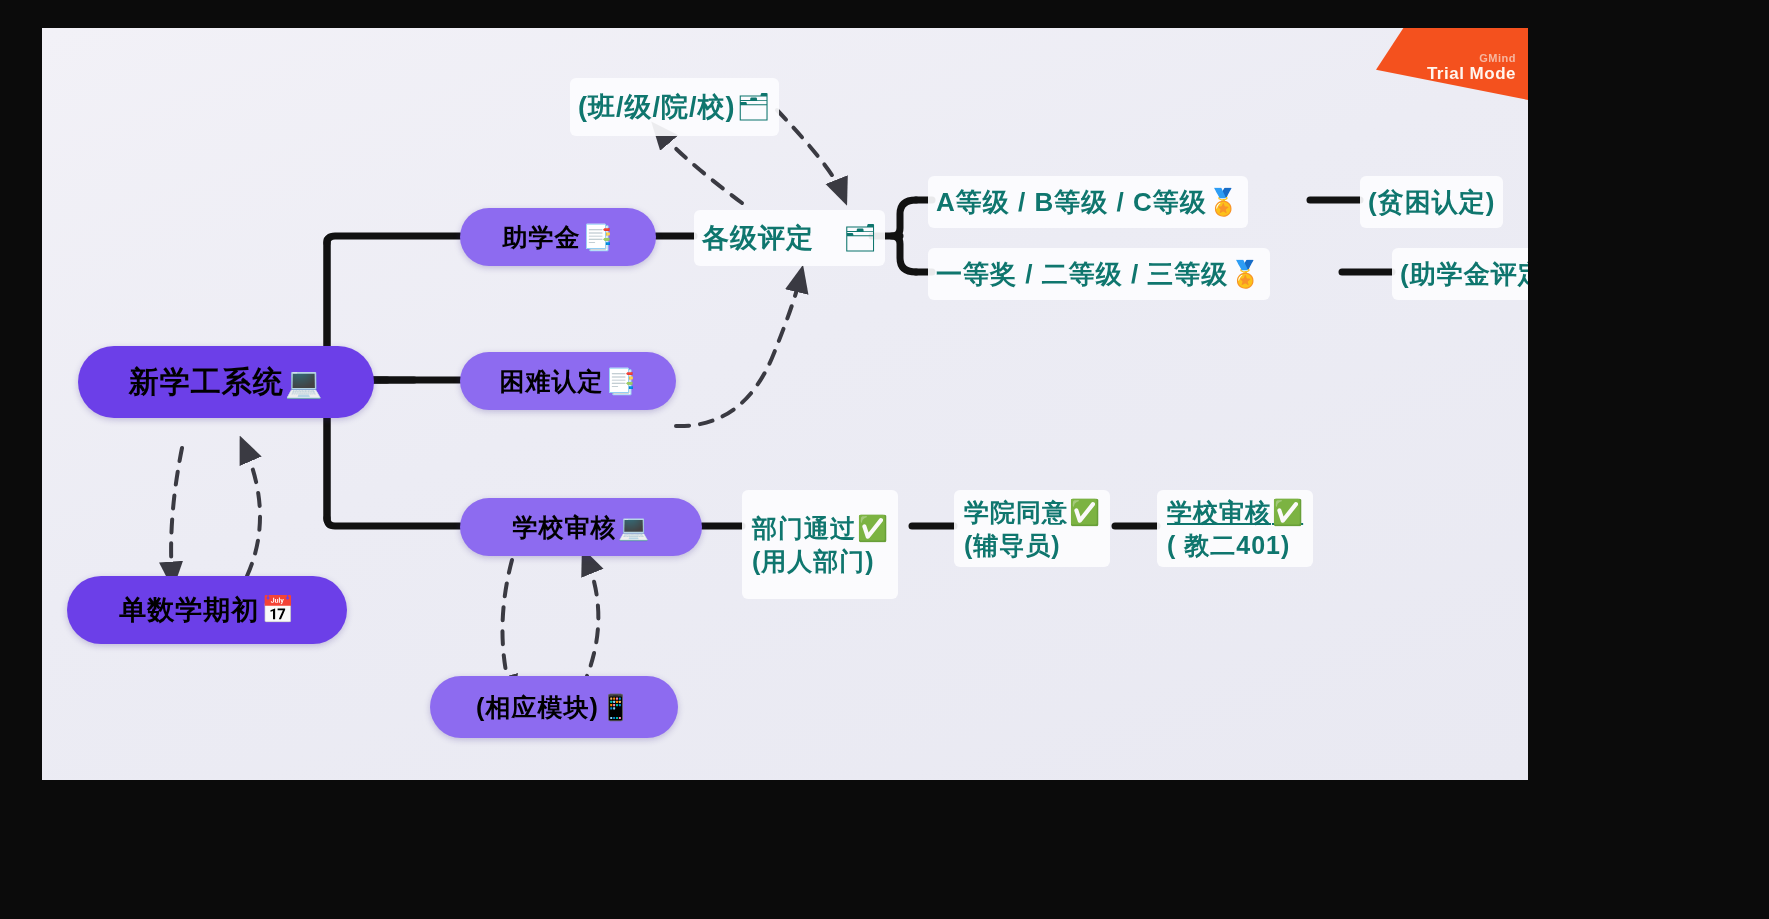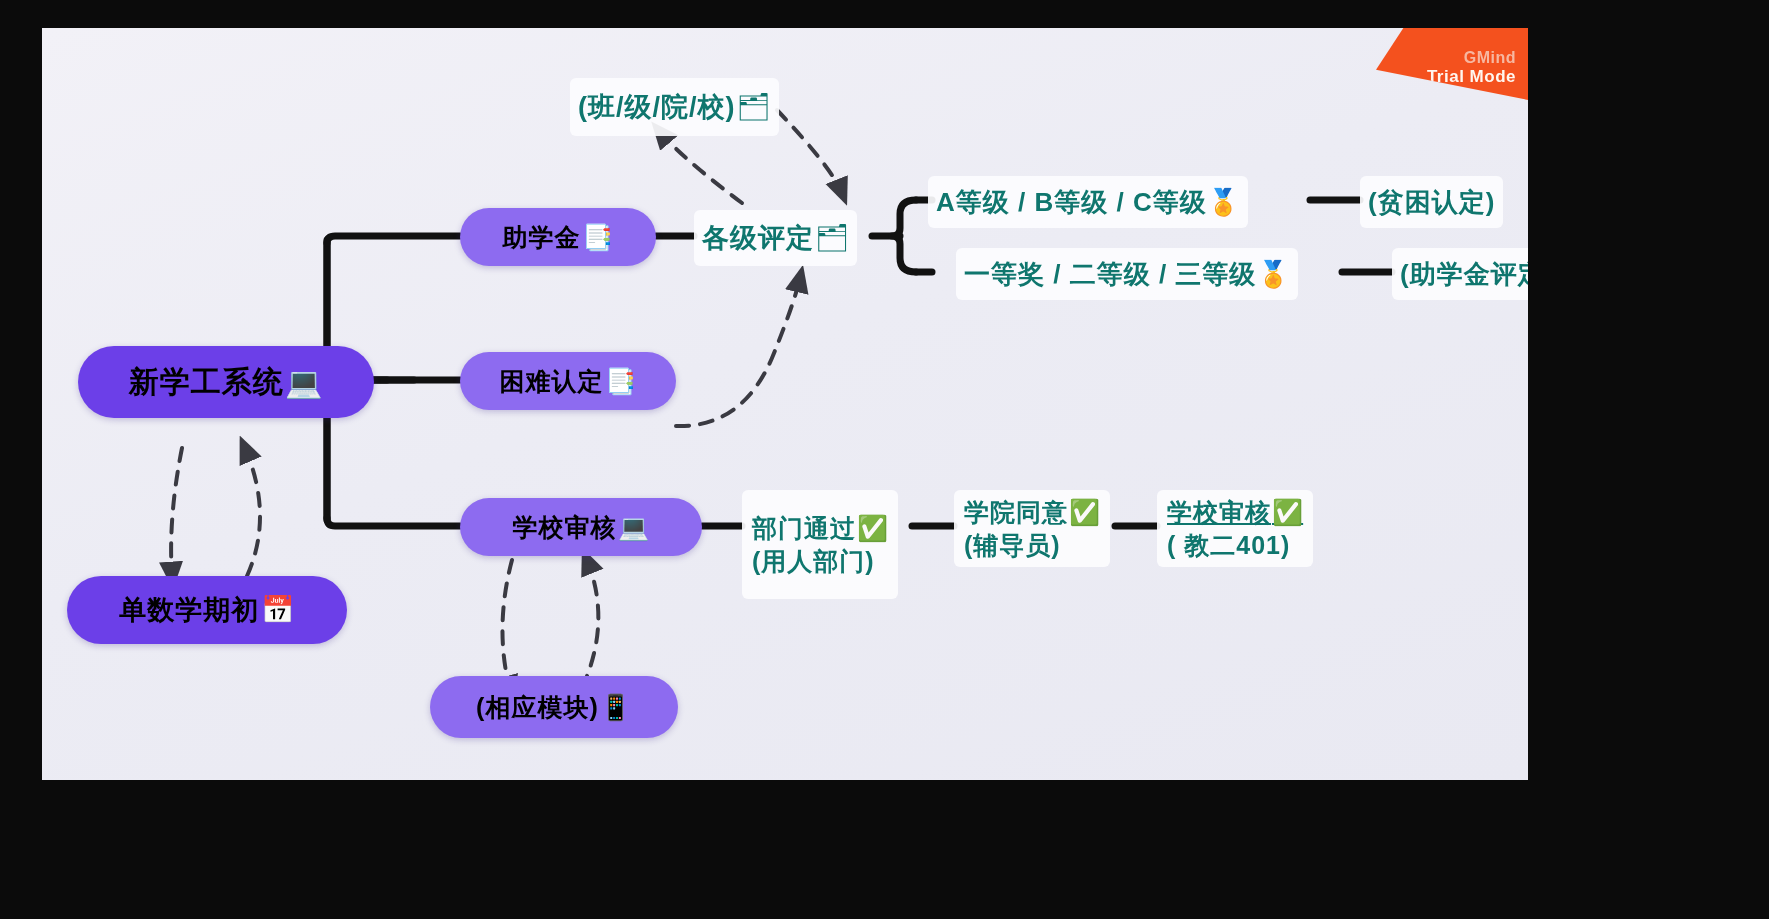--- a/index.html
+++ b/index.html
@@ -61,21 +61,21 @@
   #trial{
     position:absolute;right:0;top:0;
     width:152px;height:72px;
     background:#f4511e;
     clip-path:polygon(18% 0,100% 0,100% 100%,100% 100%,0 58%);
     display:flex;flex-direction:column;
     align-items:flex-end;justify-content:center;
     padding-right:12px;box-sizing:border-box;
   }
   #trial .brand{
-    color:#f7c9b8;font-size:16px;font-weight:700;letter-spacing:.5px;
+    color:#f7c9b8;font-size:11px;font-weight:700;letter-spacing:.5px;
     line-height:1.1;opacity:.85;margin-top:8px;
   }
   #trial .tm{
     color:#fff6ef;font-size:17px;font-weight:700;letter-spacing:.5px;
     line-height:1.2;
   }
 </style>
 </head>
 <body>
 
@@ -173,35 +173,35 @@
     <div class="node light" style="left:388px;top:648px;width:248px;height:62px;font-size:25px;">
       <span>(相应模块)</span>
       <span class="emj">📱</span>
     </div>
 
     <div class="label" style="left:528px;top:50px;font-size:27px;height:54px;">
       <span>(班/级/院/校)</span>
       <span class="emj">🗂</span>
     </div>
 
-    <div class="label" style="left:652px;top:182px;font-size:27px;height:52px;">
+    <div class="label" style="left:652px;top:182px;font-size:27px;height:52px;gap:28px;">
       <span>各级评定</span>
       <span class="emj">🗂</span>
     </div>
 
     <div class="label" style="left:886px;top:148px;font-size:26px;height:48px;">
       <span>A等级 / B等级 / C等级</span>
       <span class="emj">🏅</span>
     </div>
 
     <div class="label" style="left:1318px;top:148px;font-size:26px;height:48px;">
       <span>(贫困认定)</span>
     </div>
 
-    <div class="label" style="left:886px;top:220px;font-size:26px;height:48px;margin-left:28px;">
+    <div class="label" style="left:886px;top:220px;font-size:26px;height:48px;">
       <span>一等奖 / 二等级 / 三等级</span>
       <span class="emj">🏅</span>
     </div>
 
     <div class="label" style="left:1350px;top:220px;font-size:26px;height:48px;">
       <span>(助学金评定)</span>
     </div>
 
     <div class="label two" style="left:700px;top:462px;font-size:25px;padding:22px 10px;justify-content:flex-end;">
       <div style="display:flex;align-items:center;">

